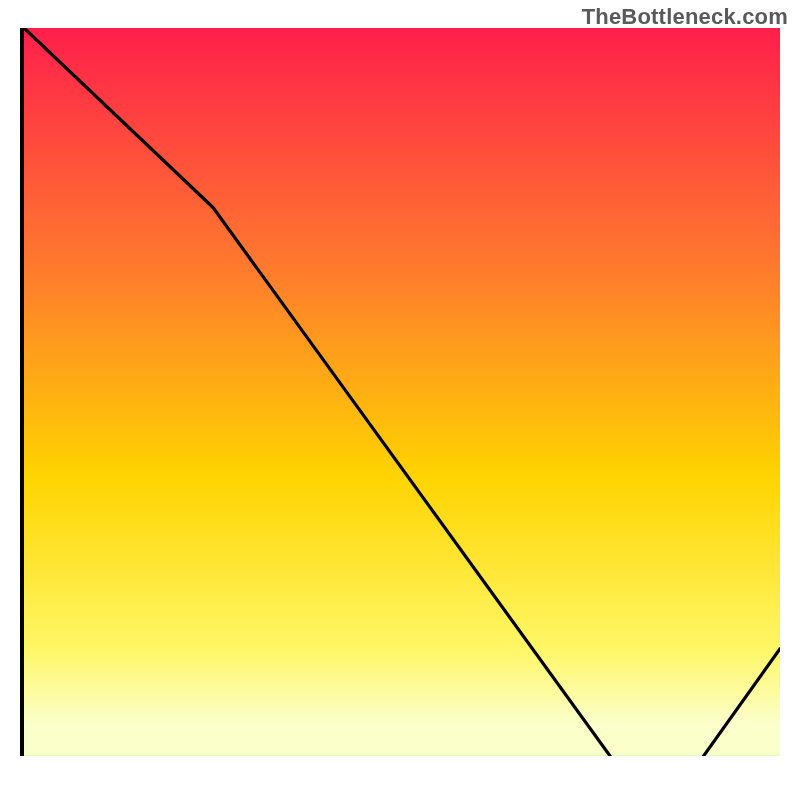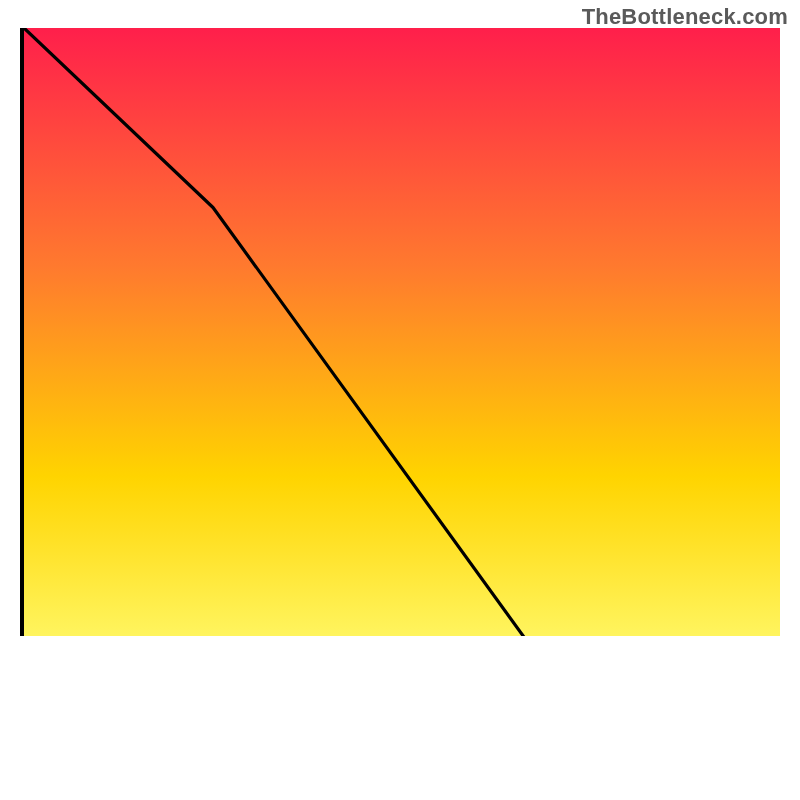--- a/index.html
+++ b/index.html
@@ -6,21 +6,21 @@
     margin: 0;
     padding: 0;
     width: 800px;
     height: 800px;
     background: #ffffff;
     font-family: Arial, Helvetica, sans-serif;
   }
   .stage {
     position: relative;
     width: 800px;
-    height: 636px;
+    height: 756px;
     overflow: hidden;
   }
   .watermark {
     position: absolute;
     top: 4px;
     right: 12px;
     font-size: 22px;
     font-weight: 600;
     color: #5a5a5a;
     letter-spacing: 0.2px;

